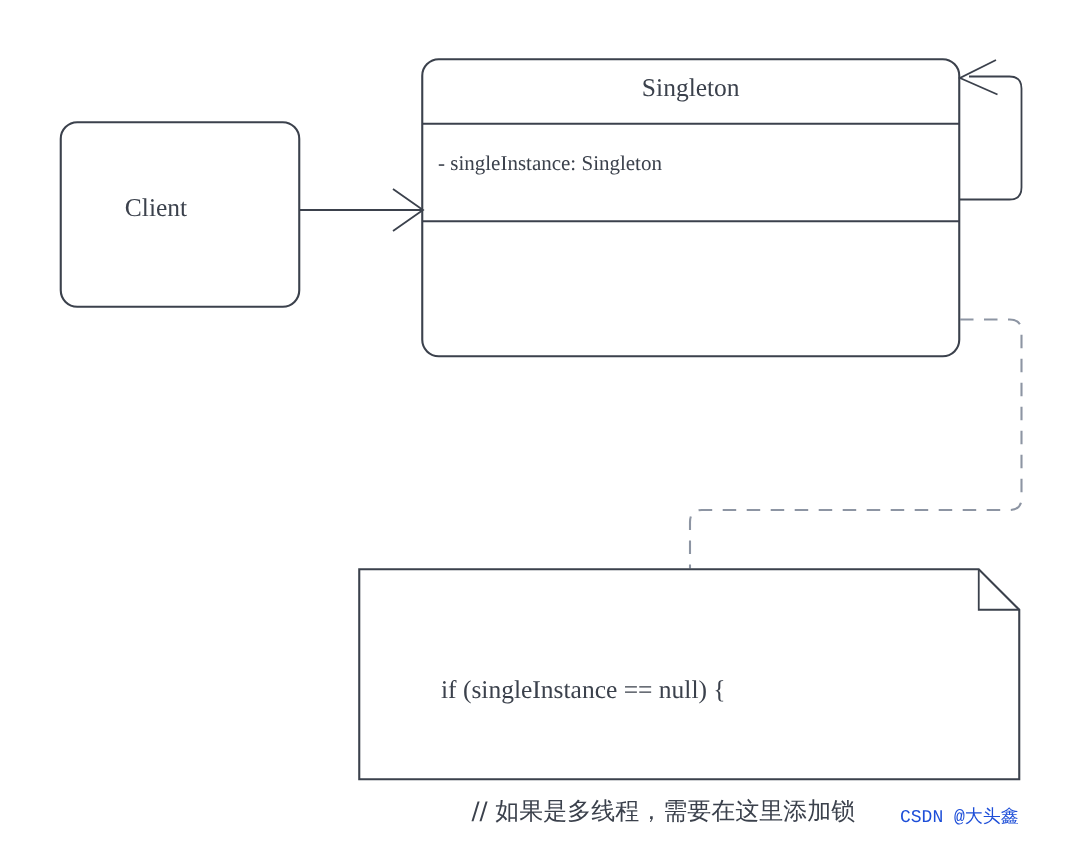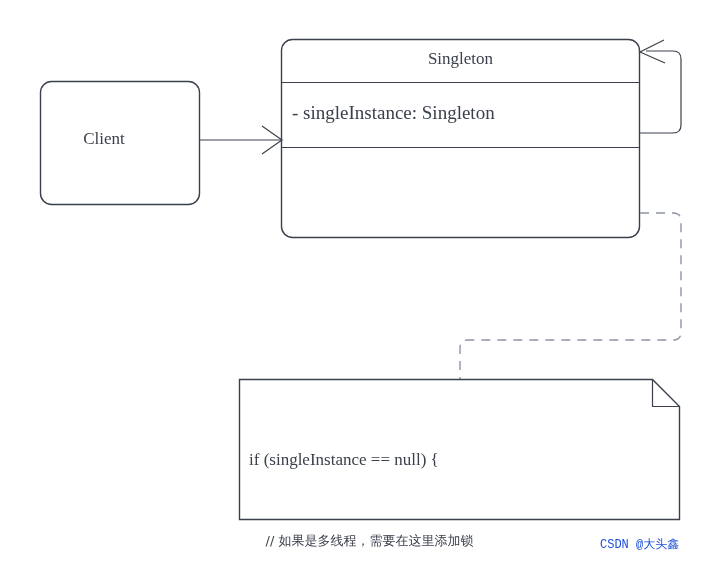--- a/index.html
+++ b/index.html
@@ -77,42 +77,43 @@
     left: 281px;
     top: 48px;
     width: 359px;
     text-align: center;
     font-size: 17px;
   }
 
   #singleton-attributes {
     left: 292px;
     top: 101px;
-    font-size: 19px;
+    font-size: 14px;
   }
 
   #singleton-methods {
     left: 292px;
     top: 165px;
     font-size: 17px;
   }
 
   #note-code {
     left: 249px;
     top: 392px;
     font-size: 17px;
     line-height: 27px;
   }
   #note-code .code-line {
     display: block;
     white-space: pre;
+    margin-left: 45px;
   }
   #note-code .cn {
     font-family: "DejaVu Sans", "Liberation Sans", sans-serif;
-    font-size: 13px;
+    font-size: 16px;
   }
 
   #watermark {
     left: 600px;
     top: 538px;
     font-size: 12px;
     color: #1d4ed8;
     font-family: Liberation Mono, monospace;
   }
 </style>

